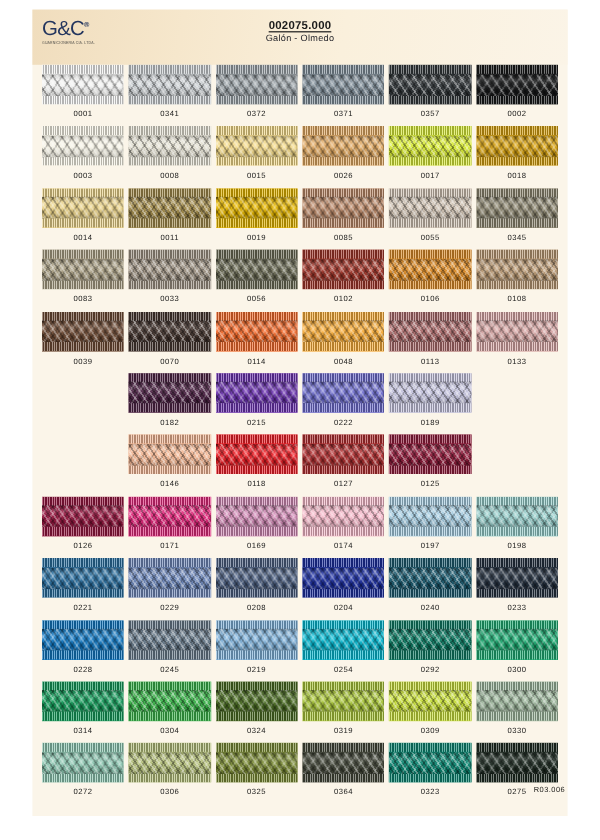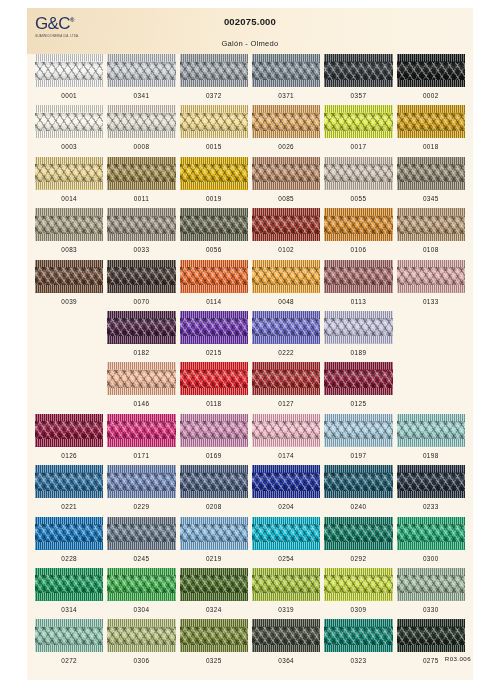--- a/index.html
+++ b/index.html
@@ -58,25 +58,26 @@
   }
   #title-block {
     position: absolute;
     left: 0; right: 0; top: 8px;
     text-align: center;
   }
   #doc-code {
     font-size: 9.5px;
     font-weight: 700;
     color: #1b1b1b;
+    text-decoration: underline;
     text-underline-offset: 2px;
     letter-spacing: 0.2px;
   }
   #doc-name {
-    margin-top: 12px;
+    margin-top: 0;
     font-size: 7.6px;
     color: #24242a;
     letter-spacing: 0.25px;
   }
   
   #grid {
     position: relative;
     padding: 0 8px;
   }
   .row {

